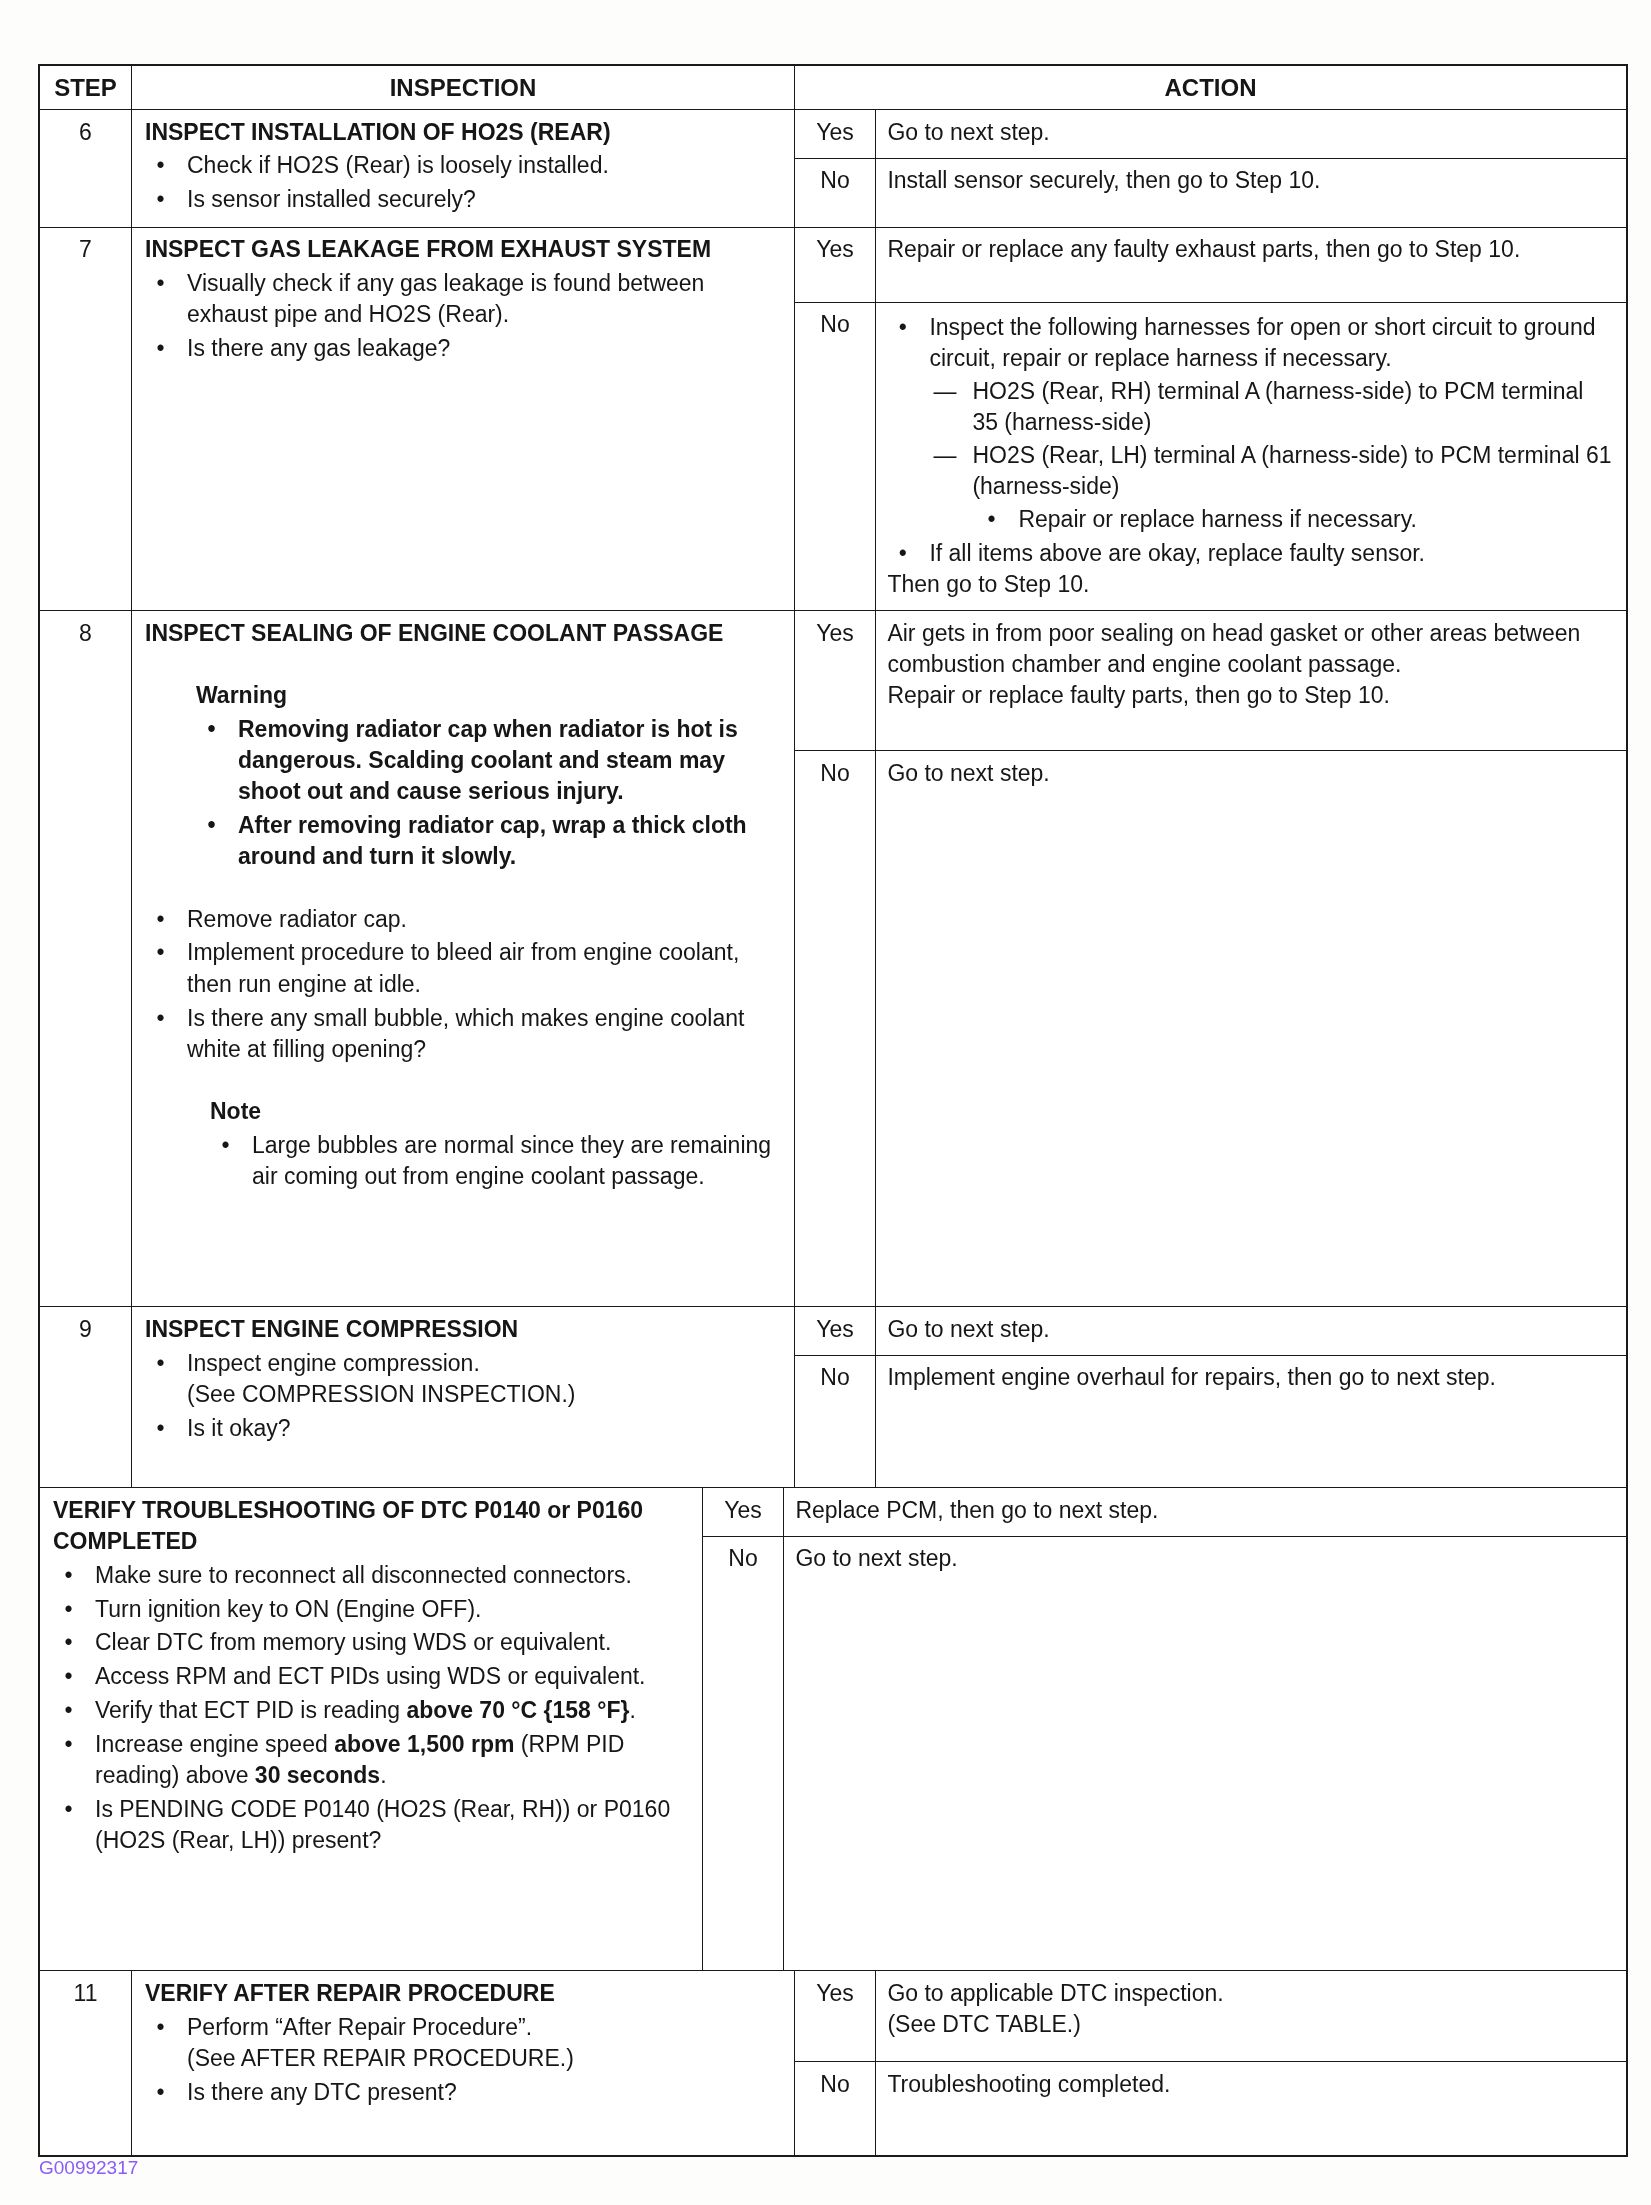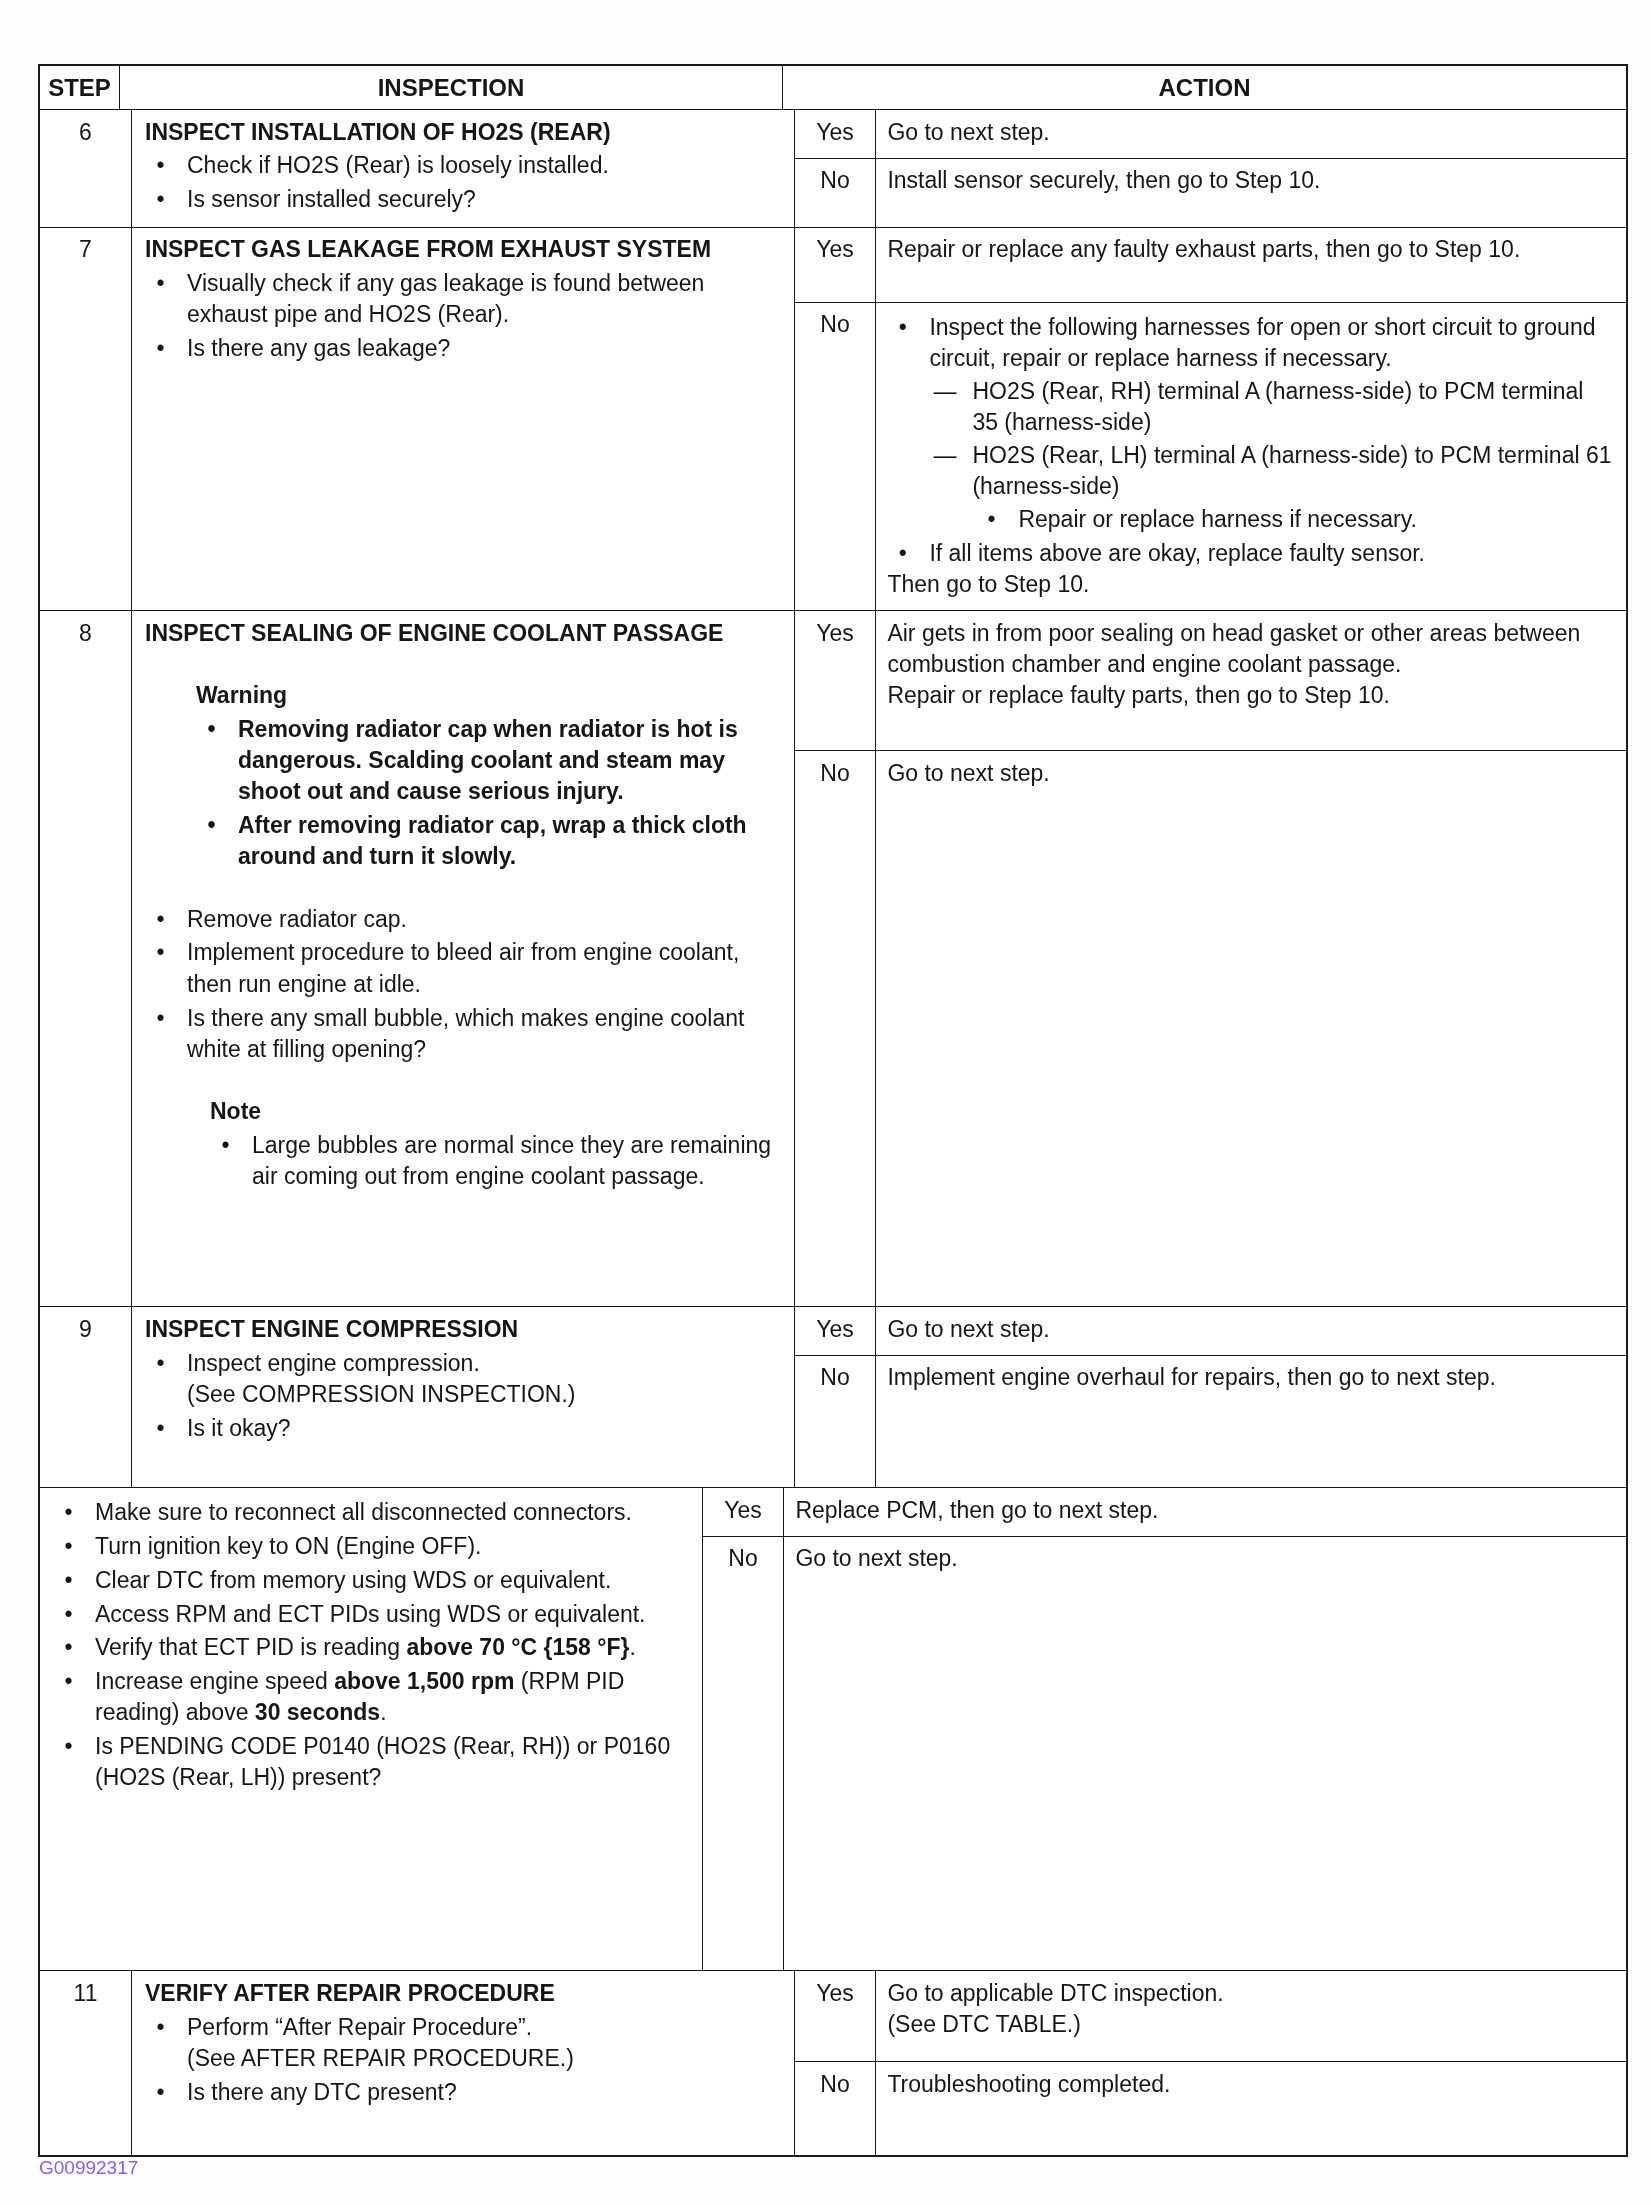--- a/index.html
+++ b/index.html
@@ -13,21 +13,21 @@
     color: #161616;
   }
   .ttable {
     position: absolute; left: 38px; top: 64px; width: 1590px;
     border: 2.5px solid #1a1a1a;
     background: #fff;
   }
   
   .hrow { display: flex; }
   .hcell { font-weight: bold; text-align: center; padding: 5.7px 3.3px 4.9px 3.3px; font-size: 24px; }
-  .hstep { width: 80px; border-right: 1.6px solid #1a1a1a; }
+  .hstep { width: 92px; border-right: 1.6px solid #1a1a1a; }
   .hinsp { width: 663px; border-right: 1.6px solid #1a1a1a; }
   .haction { flex: 1; }
   
   .row { display: flex; align-items: stretch; border-top: 1.6px solid #1a1a1a; }
   .stepcell { width: 92px; border-right: 1.6px solid #1a1a1a; text-align: center; padding-top: 6.5px; }
   .inspcell { width: 663px; border-right: 1.6px solid #1a1a1a; padding: 6.5px 13px 11.4px 13px; }
   .actions { flex: 1; display: flex; flex-direction: column; }
   .subrow { display: flex; align-items: stretch; }
   .subrow + .subrow { border-top: 1.6px solid #1a1a1a; }
   .subrow.grow { flex: 1; }
@@ -177,20 +177,21 @@
         <div class="anscell">No</div>
         <div class="actcell">
           <div class="p">Implement engine overhaul for repairs, then go to next step.</div>
         </div>
       </div>
     </div>
   </div>
 
   <div class="row rh591">
     <div class="inspcell">
+      <div class="title">VERIFY TROUBLESHOOTING OF DTC P0140 or P0160 COMPLETED</div>
       <div class="bullet">Make sure to reconnect all disconnected connectors.</div>
       <div class="bullet">Turn ignition key to ON (Engine OFF).</div>
       <div class="bullet">Clear DTC from memory using WDS or equivalent.</div>
       <div class="bullet">Access RPM and ECT PIDs using WDS or equivalent.</div>
       <div class="bullet">
         <span>Verify that ECT PID is reading </span><span class="boldtext">above 70 °C {158 °F}</span><span>.</span>
       </div>
       <div class="bullet">
         <span>Increase engine speed </span><span class="boldtext">above 1,500 rpm</span><span> (RPM PID reading) above </span><span class="boldtext">30 seconds</span><span>.</span>
       </div>

